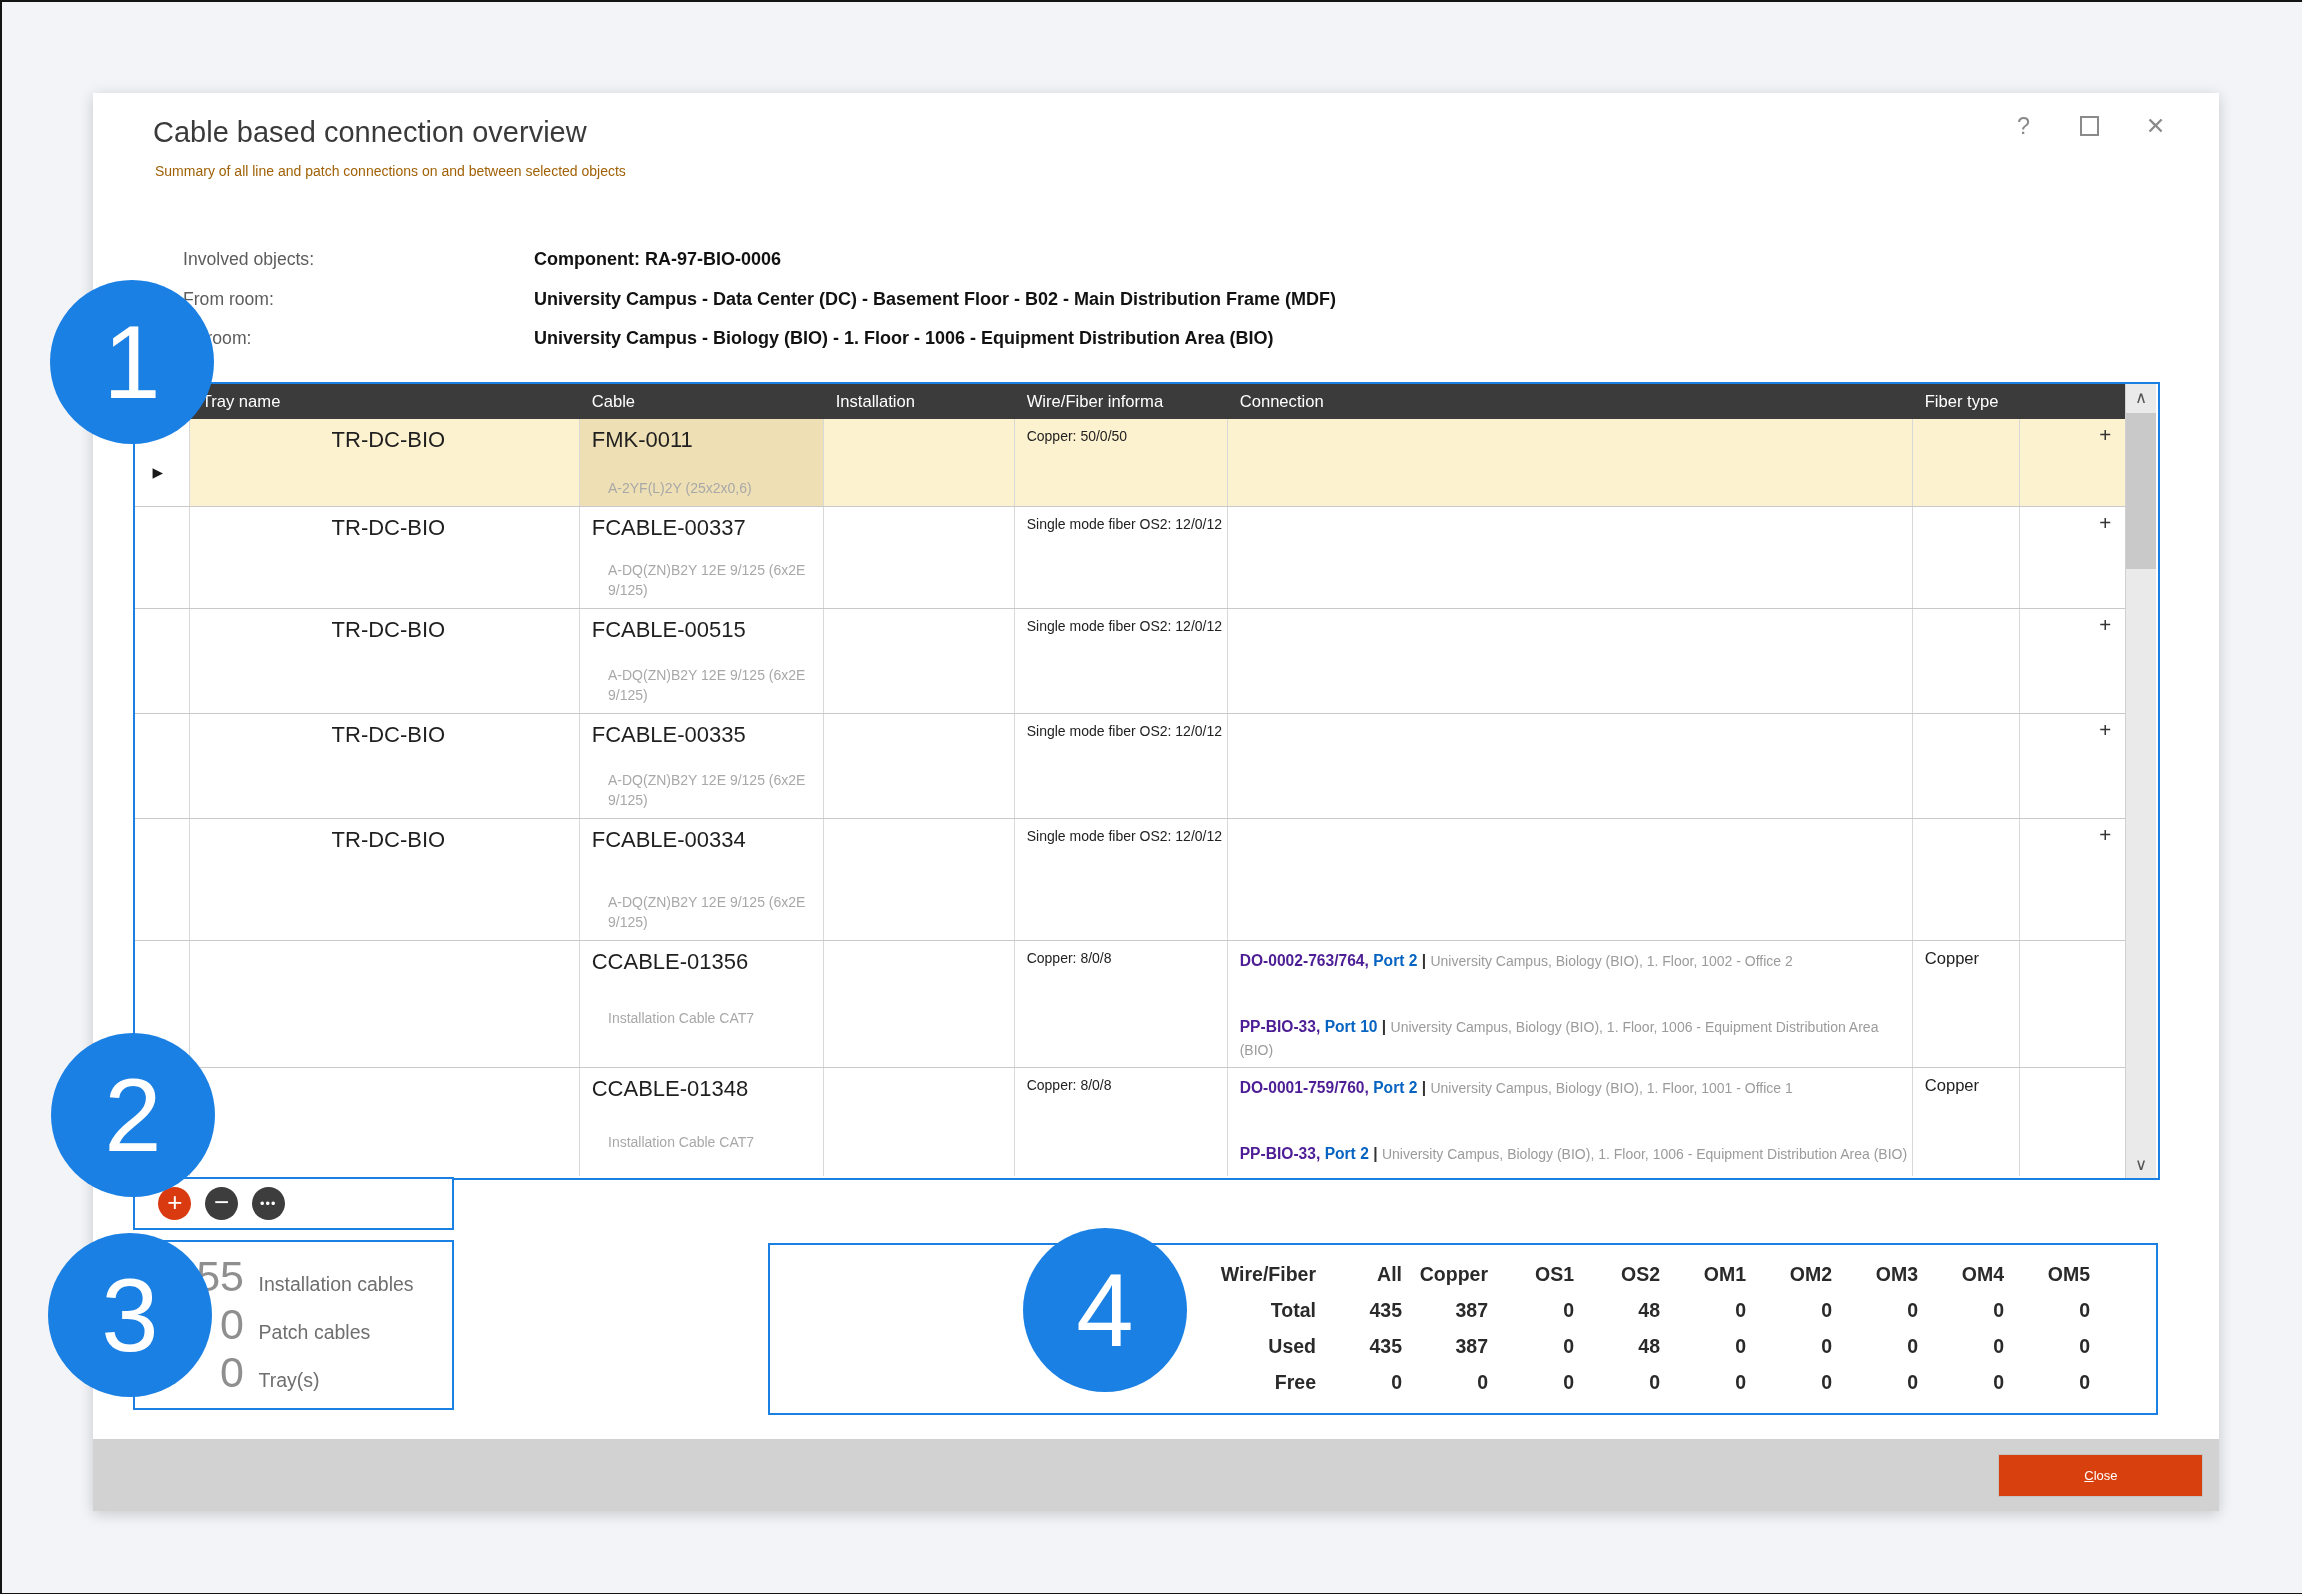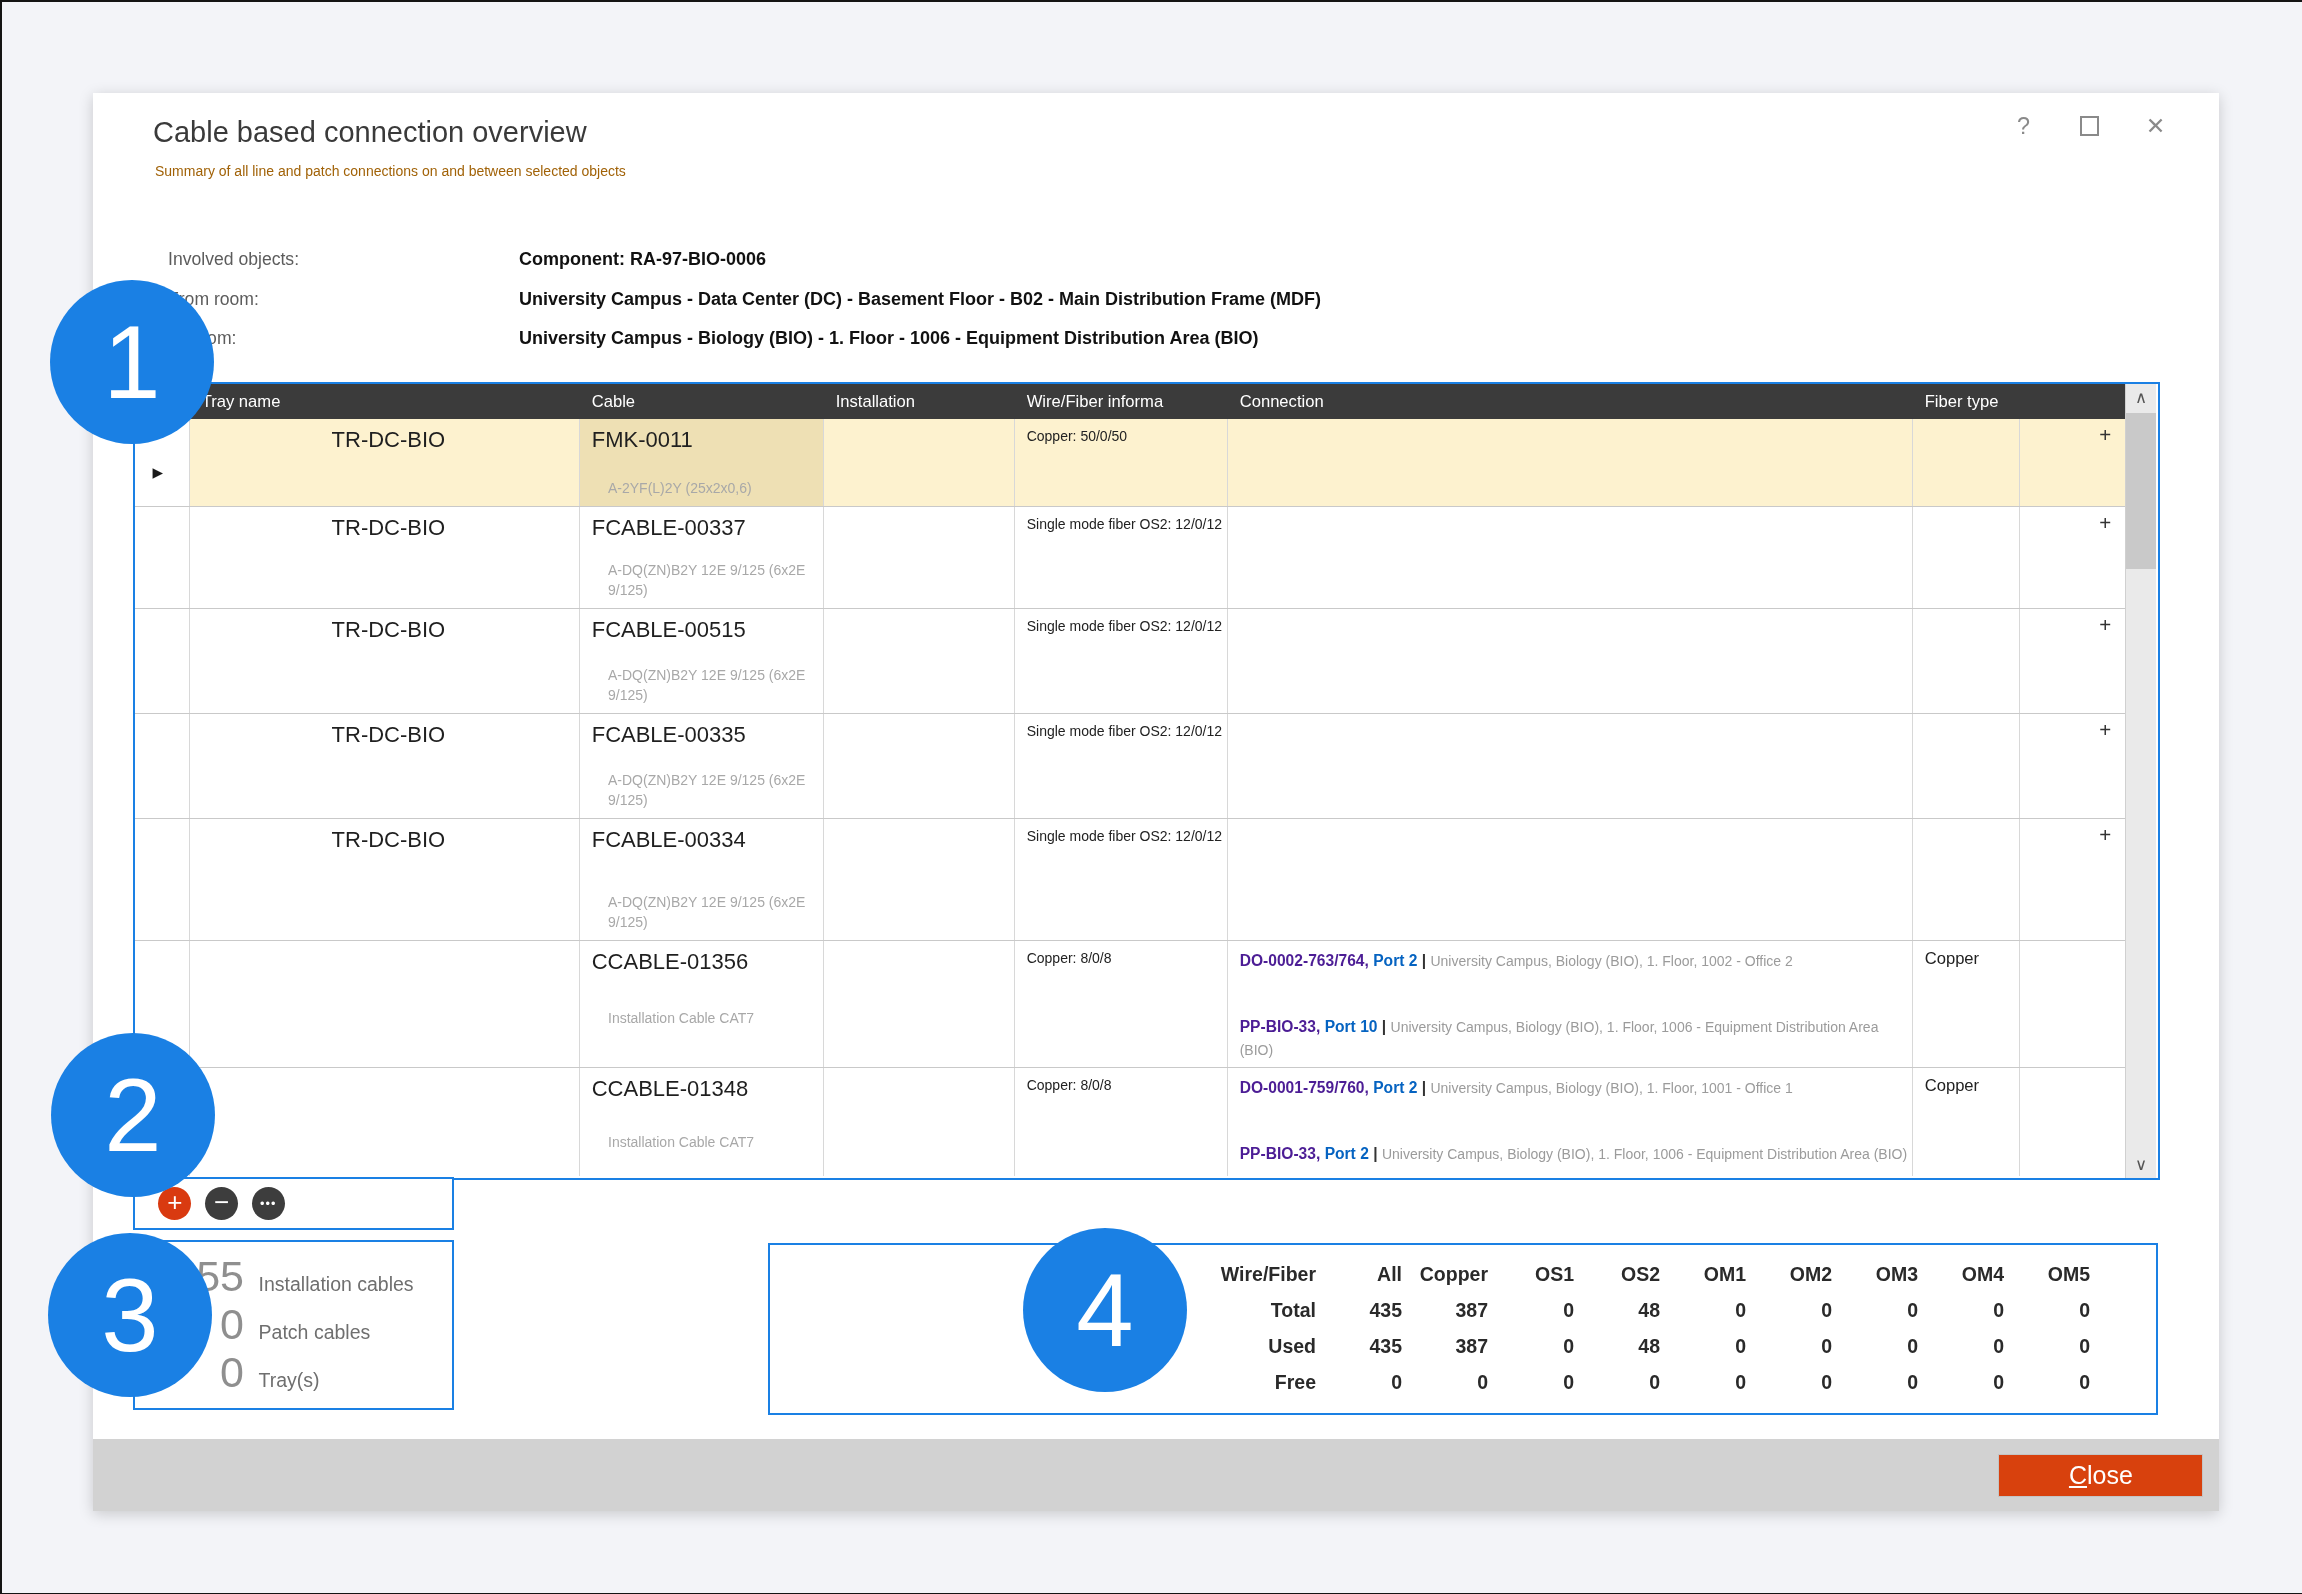--- a/index.html
+++ b/index.html
@@ -15,21 +15,21 @@
   }
   .dlg-title { position:absolute; left:60px; top:23.4px; font-size:29px; color:#3a3a3a; }
   .dlg-subtitle { position:absolute; left:62px; top:70px; font-size:14px; color:#a16207; }
   .win-controls { position:absolute; right:47px; top:17.6px; display:flex; gap:33px; align-items:center; }
   .win-btn { width:33px; height:31px; display:flex; align-items:center; justify-content:center;
              color:#8a8a8a; font-size:23.4px; cursor:default; }
   .max-glyph { width:19.5px; height:19.5px; border:2px solid #8a8a8a; display:inline-block; }
 
   .info { position:absolute; left:75px; top:156px; font-size:17.6px; }
   .info-row { display:flex; margin-bottom:18.5px; }
-  .info-label { width:351px; color:#5c5c5c; }
+  .info-label { width:351px; color:#5c5c5c;margin-left:15px; }
   .info-value { font-weight:bold; color:#111; font-size:18px; }
 
   
   .grid { position:absolute; left:40px; top:289px; width:2027px; height:798px;
           border:2.9px solid #1a80e4; background:#fff; display:flex; flex-direction:column; }
   .grid-inner { display:flex; flex-direction:row; height:100%; }
   .grid-main { width:1990px; display:flex; flex-direction:column; }
   .grid-header { height:35px; background:#3b3b3b; color:#fff; display:flex; font-size:16.6px; flex:none; }
   .grid-header .hcell { display:flex; align-items:center; padding-left:11.7px; }
   .grid-body { height:757px; overflow:hidden; }
@@ -87,21 +87,21 @@
   
   .summary-box { position:absolute; left:675px; top:1150px; width:1390px; height:172px;
                  border:2px solid #1a80e4; background:#fff; padding-top:11.7px; }
   .sum-row { display:flex; height:36px; align-items:center; font-size:19.5px; font-weight:bold; color:#2a2a2a; }
   .sum-label { width:546px; text-align:right; flex:none; }
   .sum-cell { width:86px; text-align:right; flex:none; }
 
   
   .footer-bar { position:absolute; left:0; top:1346px; width:2126px; height:72px; background:#d2d2d2; }
   .close-btn { position:absolute; right:15.6px; top:14.6px; width:205px; height:43px; background:#d8410d;
-               border:1px solid #c4c4c4; color:#fff; font-size:25px; display:flex;
+               border:1px solid #c4c4c4; color:#fff; font-size:13px; display:flex;
                align-items:center; justify-content:center; cursor:default; }
   .accel { text-decoration:underline; }
 
   
   .callout { position:absolute; width:164px; height:164px; border-radius:50%; background:#1a80e4;
              color:#fff; display:flex; align-items:center; justify-content:center;
              font-size:103px; font-weight:300; z-index:50; line-height:1; }
   .co1 { left:48px;  top:278px; }
   .co2 { left:49px;  top:1031px; }
   .co3 { left:46px;  top:1231px; }

